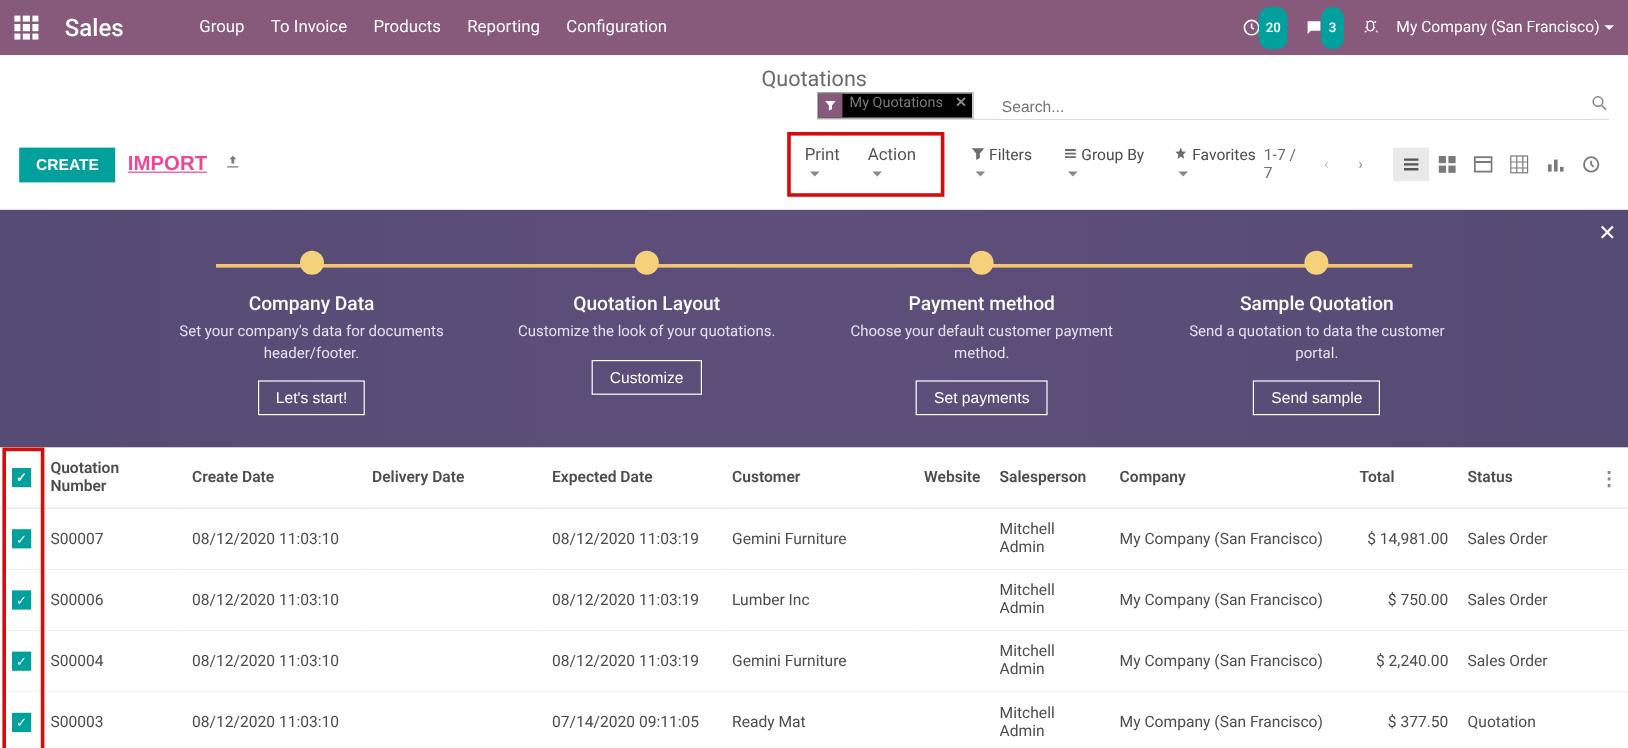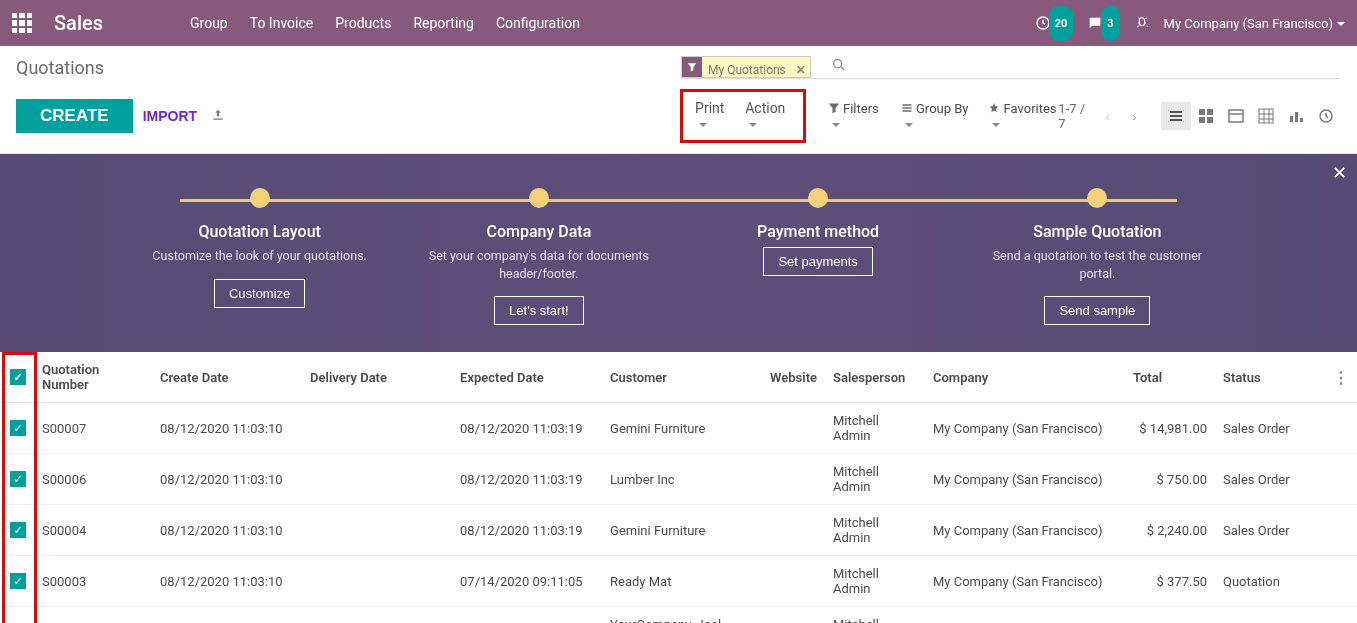--- a/index.html
+++ b/index.html
@@ -1,43 +1,43 @@
 <!DOCTYPE html>
 <html><head>
 <meta charset="utf-8">
 <style>
   * { box-sizing: border-box; margin: 0; padding: 0; }
   body { font-family: -apple-system, BlinkMacSystemFont, "Segoe UI", Roboto, "Helvetica Neue", Arial, sans-serif; font-size: 13px; color: #4c4c4c; background: #f9f9f9; width: 1357px; }
   
   .topbar { background: #875a7b; height: 46px; display: flex; align-items: center; color: #fff; padding: 0 12px; }
   .apps-icon { width: 20px; height: 20px; display: grid; grid-template: repeat(3,1fr)/repeat(3,1fr); gap: 2px; margin-right: 22px; cursor: pointer; }
   .apps-icon span { background: #fff; }
-  .brand { font-size: 20px; font-weight: 500; margin-right: 87px; }
+  .brand { font-size: 20px; font-weight: 500; margin-right: 63px; }
   .nav-links { display: flex; gap: 22px; }
   .nav-links a { color: #fff; text-decoration: none; font-size: 14px; }
   .top-right { margin-left: auto; display: flex; align-items: center; gap: 14px; }
   .badge-combo { display: flex; align-items: center; position: relative; }
   .badge { background: #00a09d; border-radius: 9px; font-size: 11px; font-weight: 600; padding: 11px 6px; margin-left: -2px; }
   .icon-svg { width: 16px; height: 16px; fill: #fff; }
   .avatar { width: 24px; height: 24px; border-radius: 50%; background: linear-gradient(135deg,#c8a078,#8a6a4a); border: 1px solid #fff; }
   .caret { display:inline-block; width:0; height:0; border-left:4px solid transparent; border-right:4px solid transparent; border-top:4px solid #fff; margin-left:4px; vertical-align: middle;}
   
   .cp { background: #fff; border-bottom: 1px solid #e5e5e5; }
-  .cp-top { display: flex; align-items: center; padding: 10px 16px 4px; }
+  .cp-top { display: flex; align-items: center; padding: 10px 16px 4px; flex-direction: column; }
   .breadcrumb { font-size: 18px; color: #6b6b6b; }
   .search-area { margin-left: auto; display: flex; align-items: center; border-bottom: 1px solid #ddd; padding-bottom: 0; width: 660px; }
-  .facet { display: inline-flex; align-items: flex-end; border: 1px solid #ccc; background: #fef9c3; height: 22px; font-size: 12px; margin-right: 20px; }
+  .facet { display: inline-flex; align-items: flex-start; border: 1px solid #ccc; background: #000000; height: 22px; font-size: 12px; margin-right: 20px; }
   .facet .funnel { background: #875a7b; color:#fff; width: 20px; height: 100%; display:flex; align-items:center; justify-content:center; }
   .facet .facet-text { padding: 0 6px; color: #7a7a7a; }
   .facet .facet-x { padding: 0 4px; color: #888; cursor:pointer; font-weight: bold;}
   .search-input { flex:1; border: none; outline: none; font-size: 13px; padding: 3px 4px; color: #555; }
   .search-glass { color: #888; font-size: 16px; cursor: pointer; }
   .cp-bottom { display: flex; align-items: center; padding: 6px 16px 10px; }
-  .btn-primary { background:#00a09d; color:#fff; border:none; padding: 7px 24px; font-weight:600; font-size:17px; cursor:pointer; }
-  .btn-link { background:none; border:none; color:#6d28d9; font-weight:600; font-size:14px; padding: 7px 10px; cursor:pointer; }
+  .btn-primary { background:#00a09d; color:#fff; border:none; padding: 7px 14px; font-weight:600; font-size:13px; cursor:pointer; }
+  .btn-link { background:none; border:none; color:#ec4899; font-weight:600; font-size:17px; padding: 7px 10px; cursor:pointer;text-decoration:underline; }
   .upload-icon { color:#7a7a7a; margin-left:4px; cursor:pointer; }
   .action-box { border: 3px solid #d40c0c; padding: 8px 12px; display:flex; gap:14px; margin-left: 455px; }
   .action-box span { color:#555; cursor:pointer; font-size:14px;}
   .filters-group { display:flex; gap:18px; margin-left:22px; }
   .pager { margin-left:auto; display:flex; align-items:center; gap:6px; color:#6b6b6b; }
   .pager-arrow { width:24px; height:24px; display:flex; align-items:center; justify-content:center; cursor:pointer; color:#bbb; }
   .pager-arrow:last-of-type{color:#888;}
   .view-switcher{ display:flex; margin-left:16px; }
   .view-btn{ width:30px; height:28px; display:flex; align-items:center; justify-content:center; color:#7a7a7a; cursor:pointer; }
   .view-btn.active{ background:#e9e9e9; color:#555; }
@@ -112,20 +112,21 @@
     <div class="search-area">
       <div class="facet">
         <span class="funnel">
           <svg width="10" height="10" viewBox="0 0 16 16">
               <path d="M1 2h14l-5 6v5l-4 2v-7z" fill="#fff"></path>
             </svg>
         </span>
         <span class="facet-text">My Quotations</span>
         <span class="facet-x">✕</span>
       </div>
+      <input class="search-input" placeholder="Search..." style="">
       <span class="search-glass">
         <svg width="16" height="16" viewBox="0 0 24 24">
             <circle cx="10" cy="10" r="6" fill="none" stroke="#888" stroke-width="2"></circle>
             <path d="M15 15l5 5" stroke="#888" stroke-width="2"></path>
           </svg>
       </span>
     </div>
   </div>
   <div class="cp-bottom">
     <button class="btn-primary">CREATE</button>
@@ -204,24 +205,24 @@
           </svg>
         </div>
     </div>
   </div>
 </div>
 
 <div class="banner">
   <span class="banner-close">✕</span>
   <div class="step-line"></div>
   <div class="steps" id="steps-container">
+      <div class="step"><div class="dot"></div><h3>Company Data</h3><p>Set your company's data for documents header/footer.</p><button>Let's start!</button></div>
       <div class="step"><div class="dot"></div><h3>Quotation Layout</h3><p>Customize the look of your quotations.</p><button>Customize</button></div>
-      <div class="step"><div class="dot"></div><h3>Company Data</h3><p>Set your company's data for documents header/footer.</p><button>Let's start!</button></div>
-      <div class="step"><div class="dot"></div><h3>Payment method</h3><button>Set payments</button></div>
-      <div class="step"><div class="dot"></div><h3>Sample Quotation</h3><p>Send a quotation to test the customer portal.</p><button>Send sample</button></div>
+      <div class="step"><div class="dot"></div><h3>Payment method</h3><p>Choose your default customer payment method.</p><button>Set payments</button></div>
+      <div class="step"><div class="dot"></div><h3>Sample Quotation</h3><p>Send a quotation to data the customer portal.</p><button>Send sample</button></div>
     </div>
 </div>
 
 <div class="tbl-wrap">
   <div class="redbox-col"></div>
   <table class="tbl">
     <thead>
       <tr>
         <th style="width:34px; padding-left:10px;"><span class="chk">✓</span></th>
         <th>Quotation Number</th>

